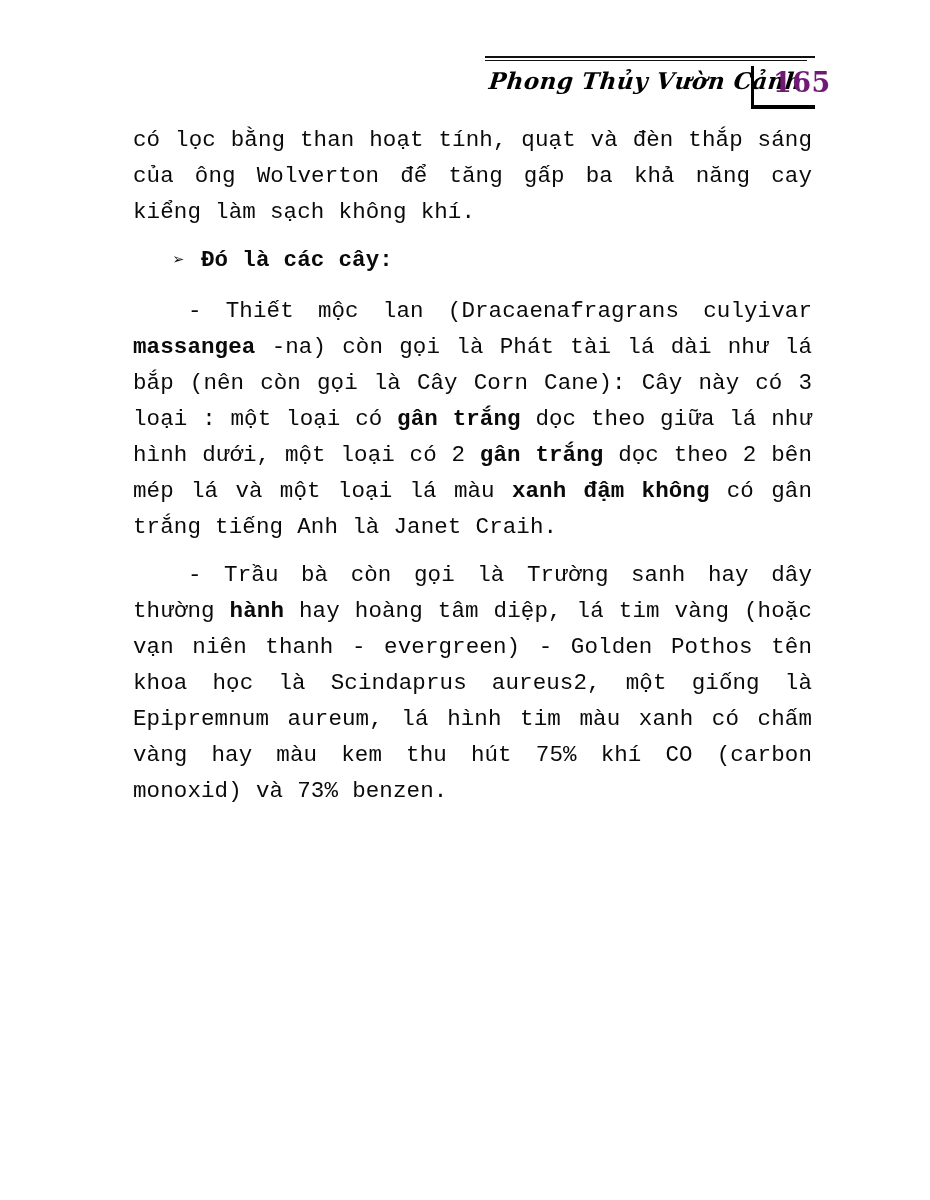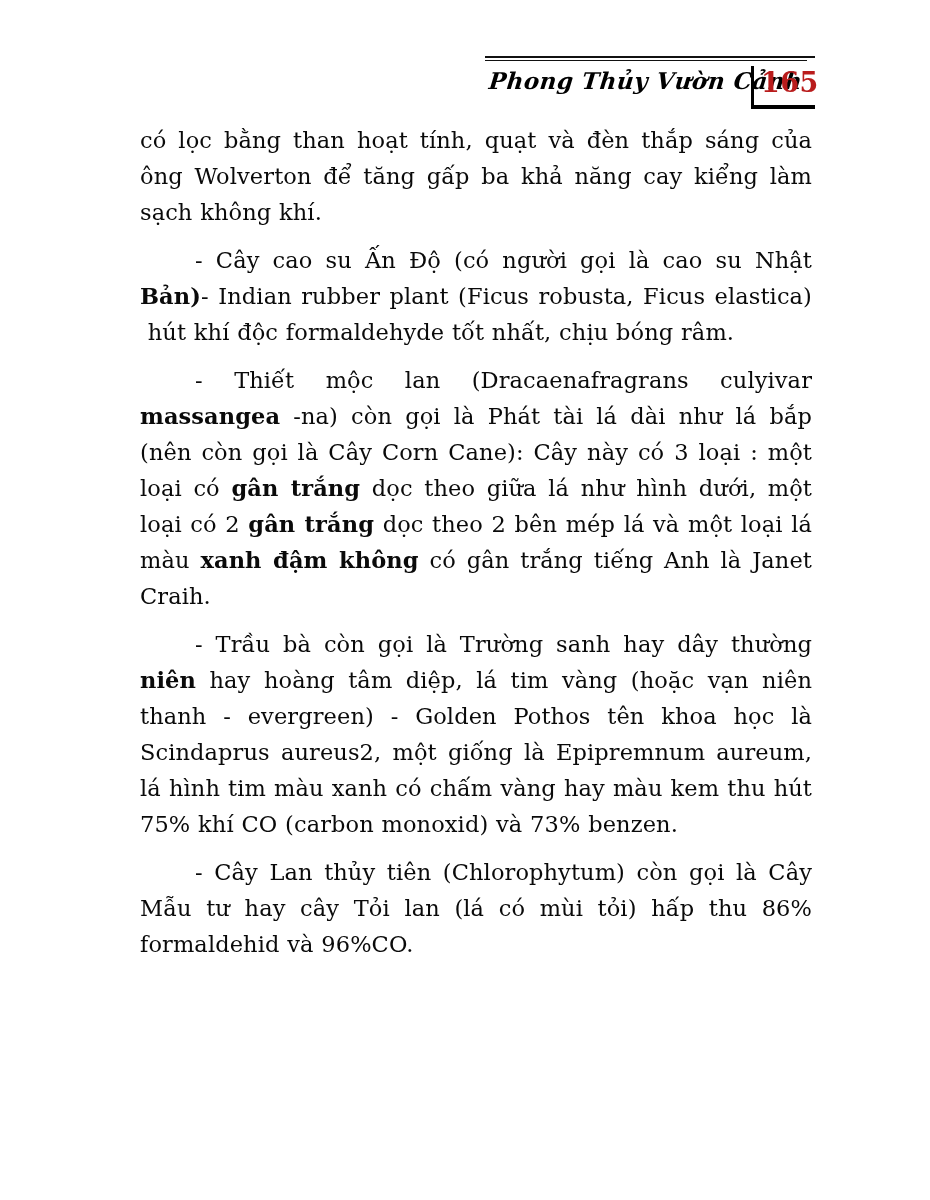--- a/index.html
+++ b/index.html
@@ -69,54 +69,55 @@
   .header-divider {
     position: absolute;
     left: 266px;
     top: 10px;
     width: 3px;
     height: 40px;
     background: #000;
   }
   .header-pageno {
     position: absolute;
-    left: 276px;
+    left: 288px;
     top: 10px;
     width: 54px;
     font-size: 27px;
     font-weight: 700;
     line-height: 34px;
     text-align: center;
     letter-spacing: 0.5px;
-    color: #b91c1c;
+    color: #701a75;
   }
   .header-underline {
     position: absolute;
     left: 266px;
     top: 49px;
     width: 64px;
     height: 4px;
     background: #000;
   }
 
   
   .body-text {
     position: absolute;
     left: 130px;
     top: 122px;
     width: 682px;
   }
   p.para {
-    margin: 0 0 12px 10px;
+    margin: 0 0 12px 3px;
     font-size: 22.5px;
     line-height: 36px;
     text-align: justify;
     text-align-last: left;
     letter-spacing: 0.1px;
     word-spacing: 0.5px;
+    font-family: Liberation Mono, monospace;
   }
   p.para.indent {
     text-indent: 55px;
   }
   p.para.bulleted {
     text-indent: 0;
     padding-left: 68px;
     font-weight: 700;
     margin-bottom: 14px;
   }
@@ -142,26 +143,25 @@
     <div class="header-title">Phong Thủy Vườn Cảnh</div>
     <div class="header-divider"></div>
     <div class="header-pageno">165</div>
     <div class="header-underline"></div>
   </div>
 
   <div class="body-text">
 
     <p class="para">có lọc bằng than hoạt tính, quạt và đèn thắp sáng của ông Wolverton để tăng gấp ba khả năng cay kiểng làm sạch không khí.</p>
 
+    <p class="para bulleted"><span class="bullet-arrow">➢</span>Đó là các cây:</p>
 
 
-    <p class="para indent">- Cây cao su Ấn Độ (có người gọi là cao su Nhật <b class="bd">Bản)</b>- Indian rubber plant (Ficus robusta, Ficus elastica) &nbsp;hút khí độc formaldehyde tốt nhất, chịu bóng râm.</p>
 
     <p class="para indent">- Thiết mộc lan (Dracaenafragrans culyivar <b class="bd">massangea</b> -na) còn gọi là Phát tài lá dài như lá bắp (nên còn gọi là Cây Corn Cane): Cây này có 3 loại : một loại có <b class="bd">gân trắng</b> dọc theo giữa lá như hình dưới, một loại có 2 <b class="bd">gân trắng</b> dọc theo 2 bên mép lá và một loại lá màu <b class="bd">xanh đậm không</b> có gân trắng tiếng Anh là Janet Craih.</p>
 
-    <p class="para indent">- Trầu bà còn gọi là Trường sanh hay dây thường <b class="bd">niên</b> hay hoàng tâm diệp, lá tim vàng (hoặc vạn niên thanh - evergreen) - Golden Pothos tên khoa học là Scindaprus aureus2, một giống là Epipremnum aureum, lá hình tim màu xanh có chấm vàng hay màu kem thu hút 75% khí CO (carbon monoxid) và 73% benzen.</p>
+    <p class="para indent">- Trầu bà còn gọi là Trường sanh hay dây thường <b class="bd">hành</b> hay hoàng tâm diệp, lá tim vàng (hoặc vạn niên thanh - evergreen) - Golden Pothos tên khoa học là Scindaprus aureus2, một giống là Epipremnum aureum, lá hình tim màu xanh có chấm vàng hay màu kem thu hút 75% khí CO (carbon monoxid) và 73% benzen.</p>
 
 
-    <p class="para indent">- Cây Lan thủy tiên (Chlorophytum) còn gọi là Cây Mẫu tư hay cây Tỏi lan (lá có mùi tỏi) hấp thu 86% formaldehid và 96%CO.</p>
 
   </div>
 
 </div>
 
 </body></html>

